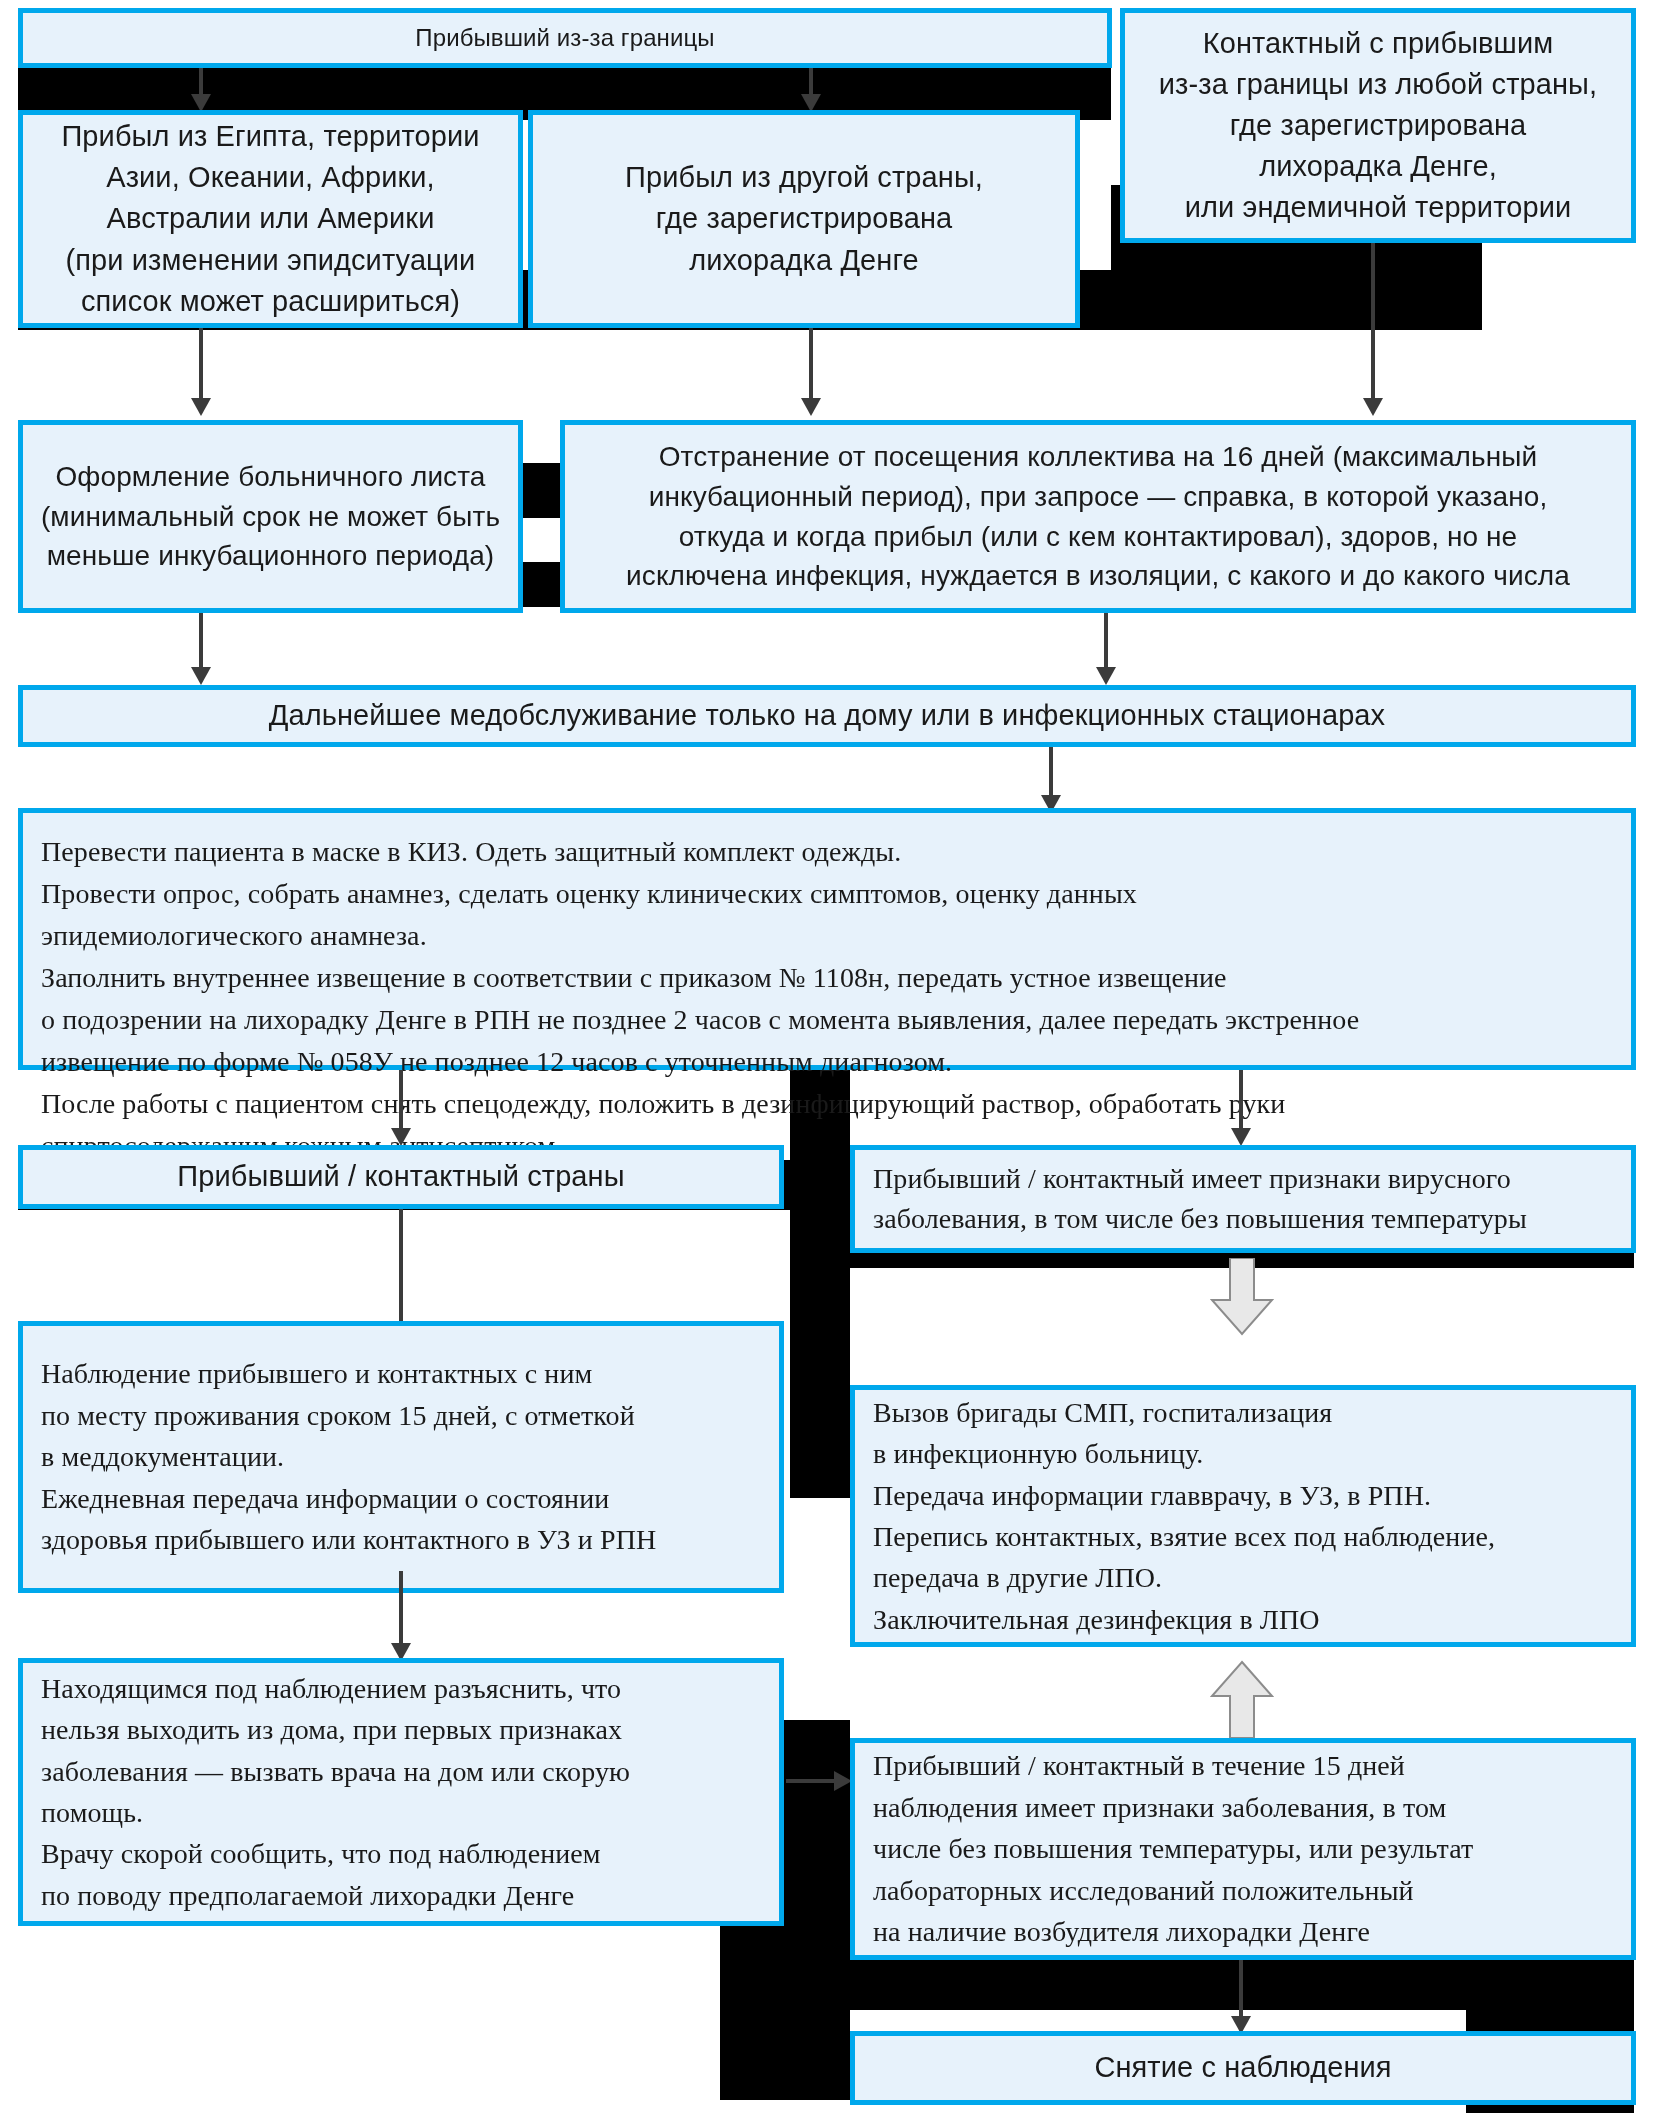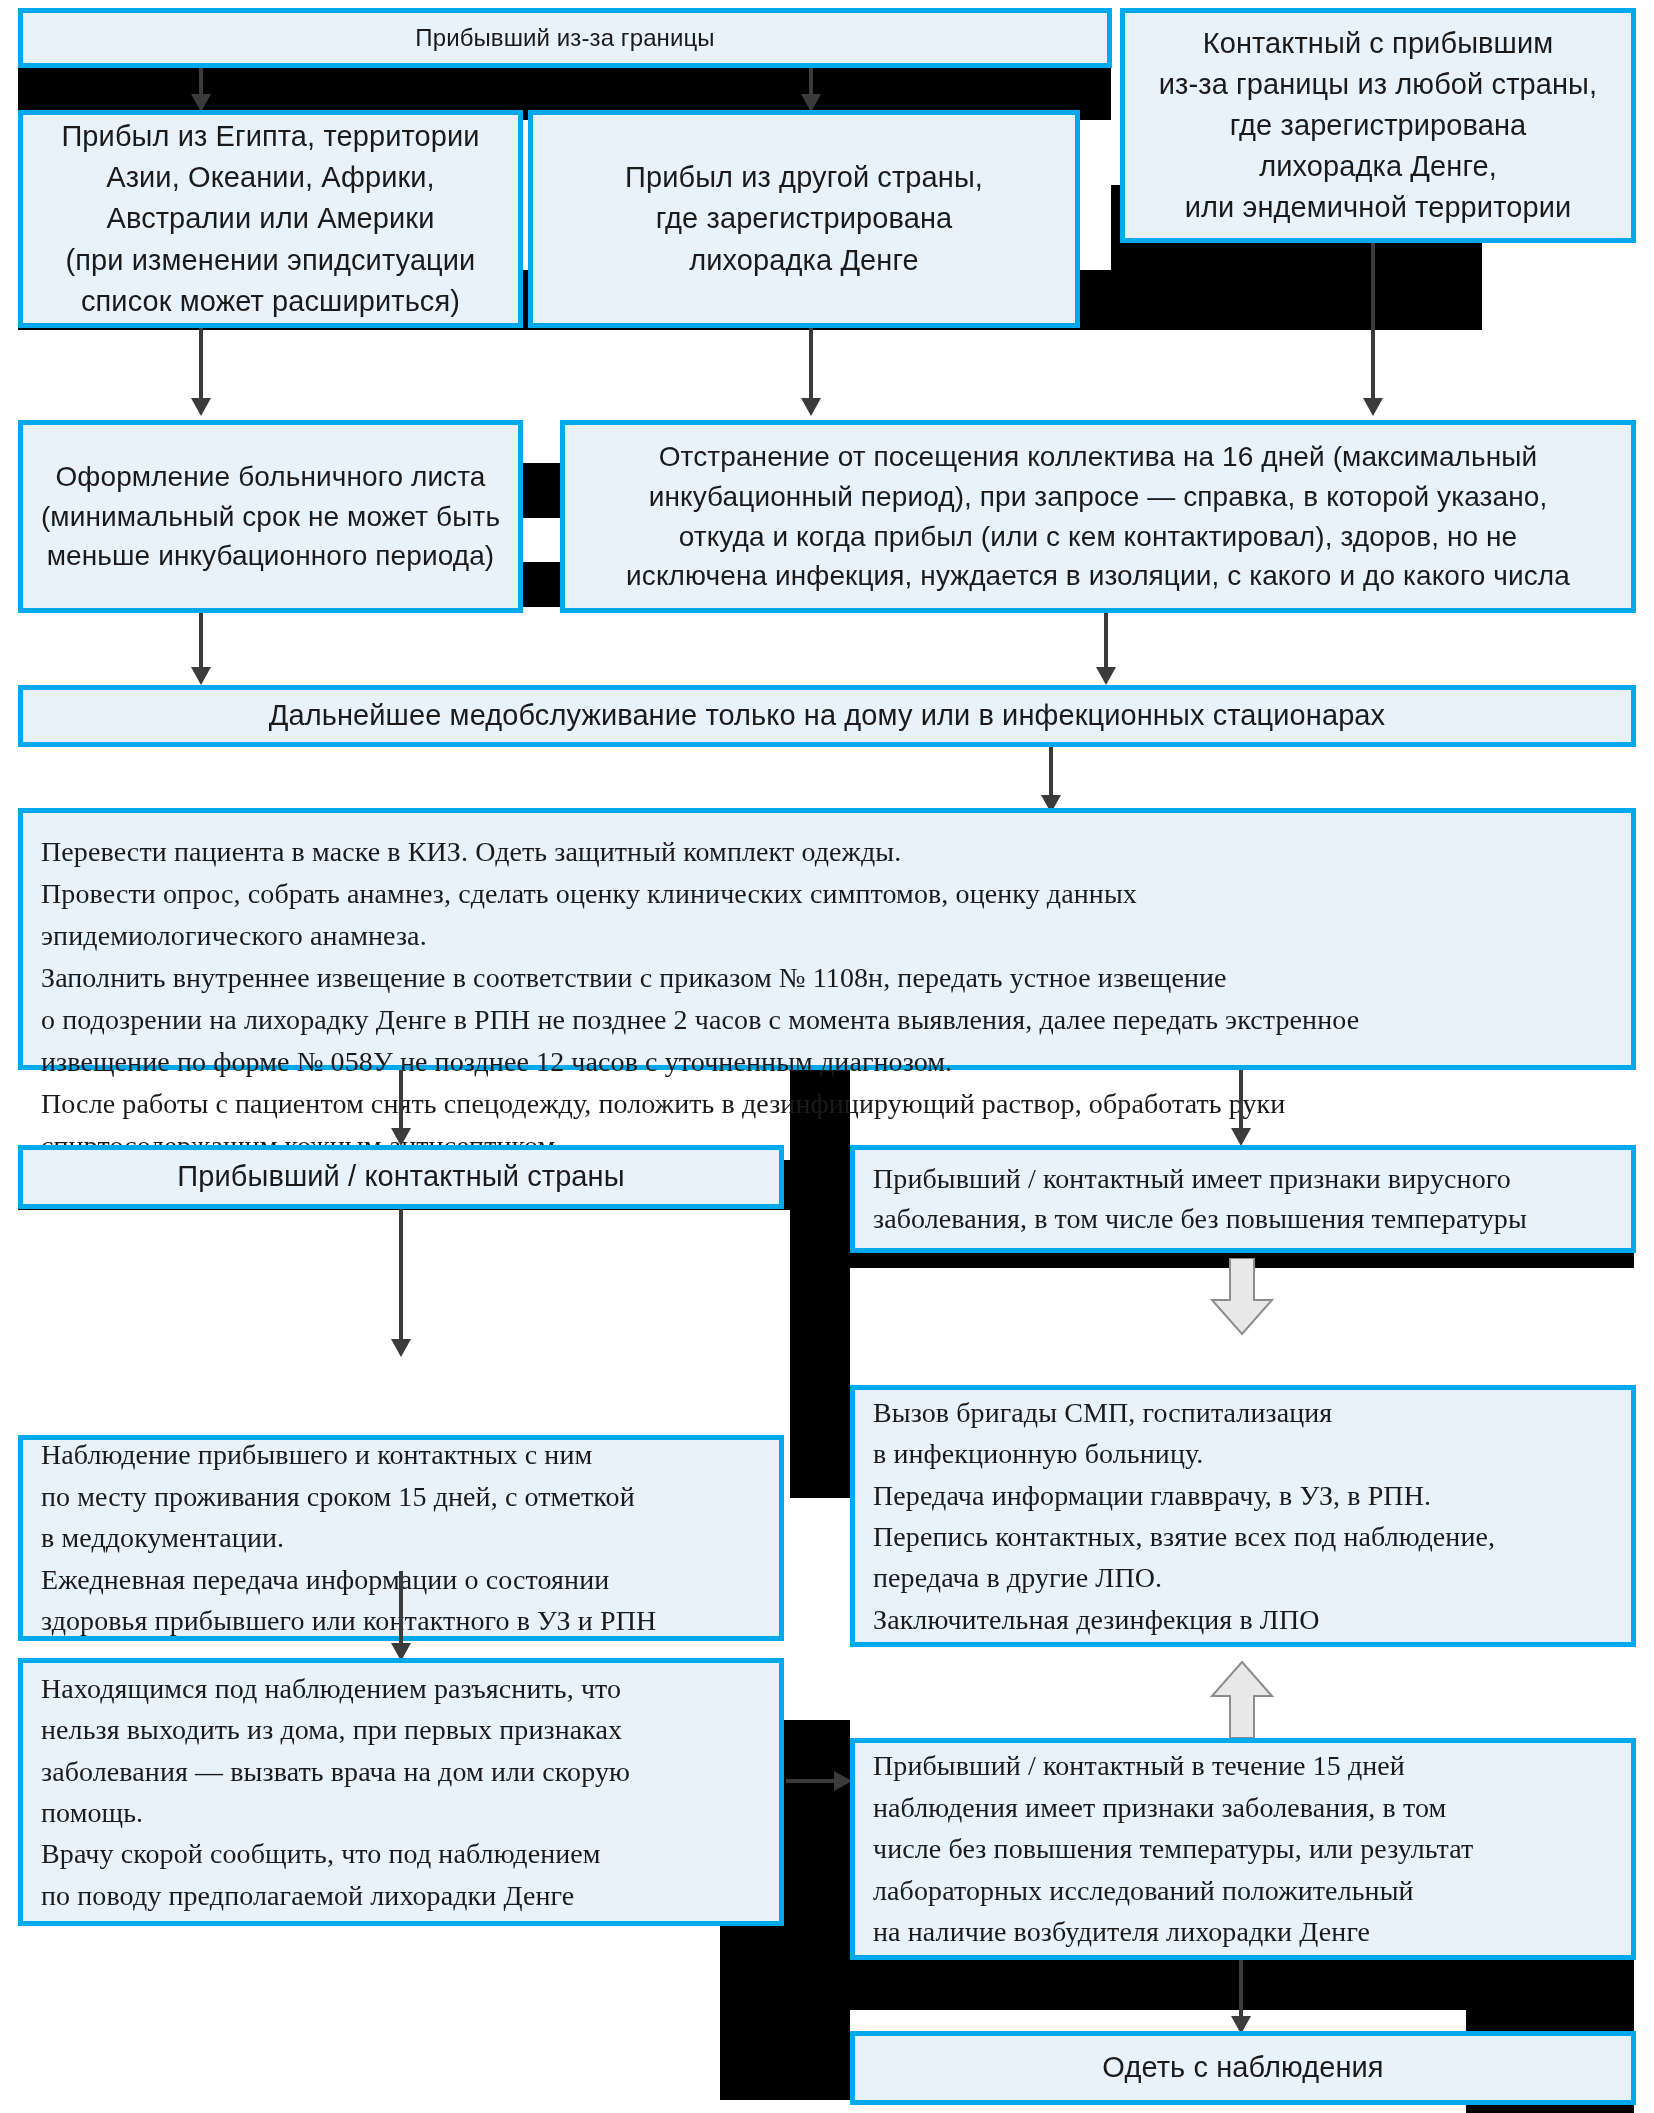--- a/index.html
+++ b/index.html
@@ -191,21 +191,21 @@
     <div class="shaft" style="height:130px;"></div>
       <div class="head"></div>
   </div>
 
   <div class="fat" style="left:1210px; top:1258px; width:64px; height:78px;">
     <svg width="64" height="78" viewBox="0 0 64 78">
       <polygon points="20,0 44,0 44,42 62,42 32,76 2,42 20,42" fill="#e8e8e8" stroke="#8c8c8c" stroke-width="2"></polygon>
     </svg>
   </div>
 
-  <div class="box l pad-l fs28" style="left:18px; top:1435px; width:766px; height:206px;">
+  <div class="box l pad-l fs28" style="left:18px; top:1321px; width:766px; height:272px;">
     <span class="txt" style="line-height:1.48;">Наблюдение прибывшего и контактных с ним
 по месту проживания сроком 15 дней, с отметкой
 в меддокументации.
 Ежедневная передача информации о состоянии
 здоровья прибывшего или контактного в УЗ и РПН</span>
   </div>
 
   <div class="box l pad-l fs28" style="left:850px; top:1385px; width:786px; height:262px;">
     <span class="txt" style="line-height:1.48;">Вызов бригады СМП, госпитализация
 в инфекционную больницу.
@@ -247,16 +247,16 @@
 лабораторных исследований положительный
 на наличие возбудителя лихорадки Денге</span>
   </div>
 
   <div class="arr v" style="left:1230px; top:1960px; width:22px; height:74px;">
     <div class="shaft" style="height:56px;"></div>
       <div class="head"></div>
   </div>
 
   <div class="box c pad-c fs29" style="left:850px; top:2031px; width:786px; height:74px;">
-    <span class="txt">Одеть с наблюдения</span>
+    <span class="txt">Снятие с наблюдения</span>
   </div>
 
 </div>
 
 </body></html>

